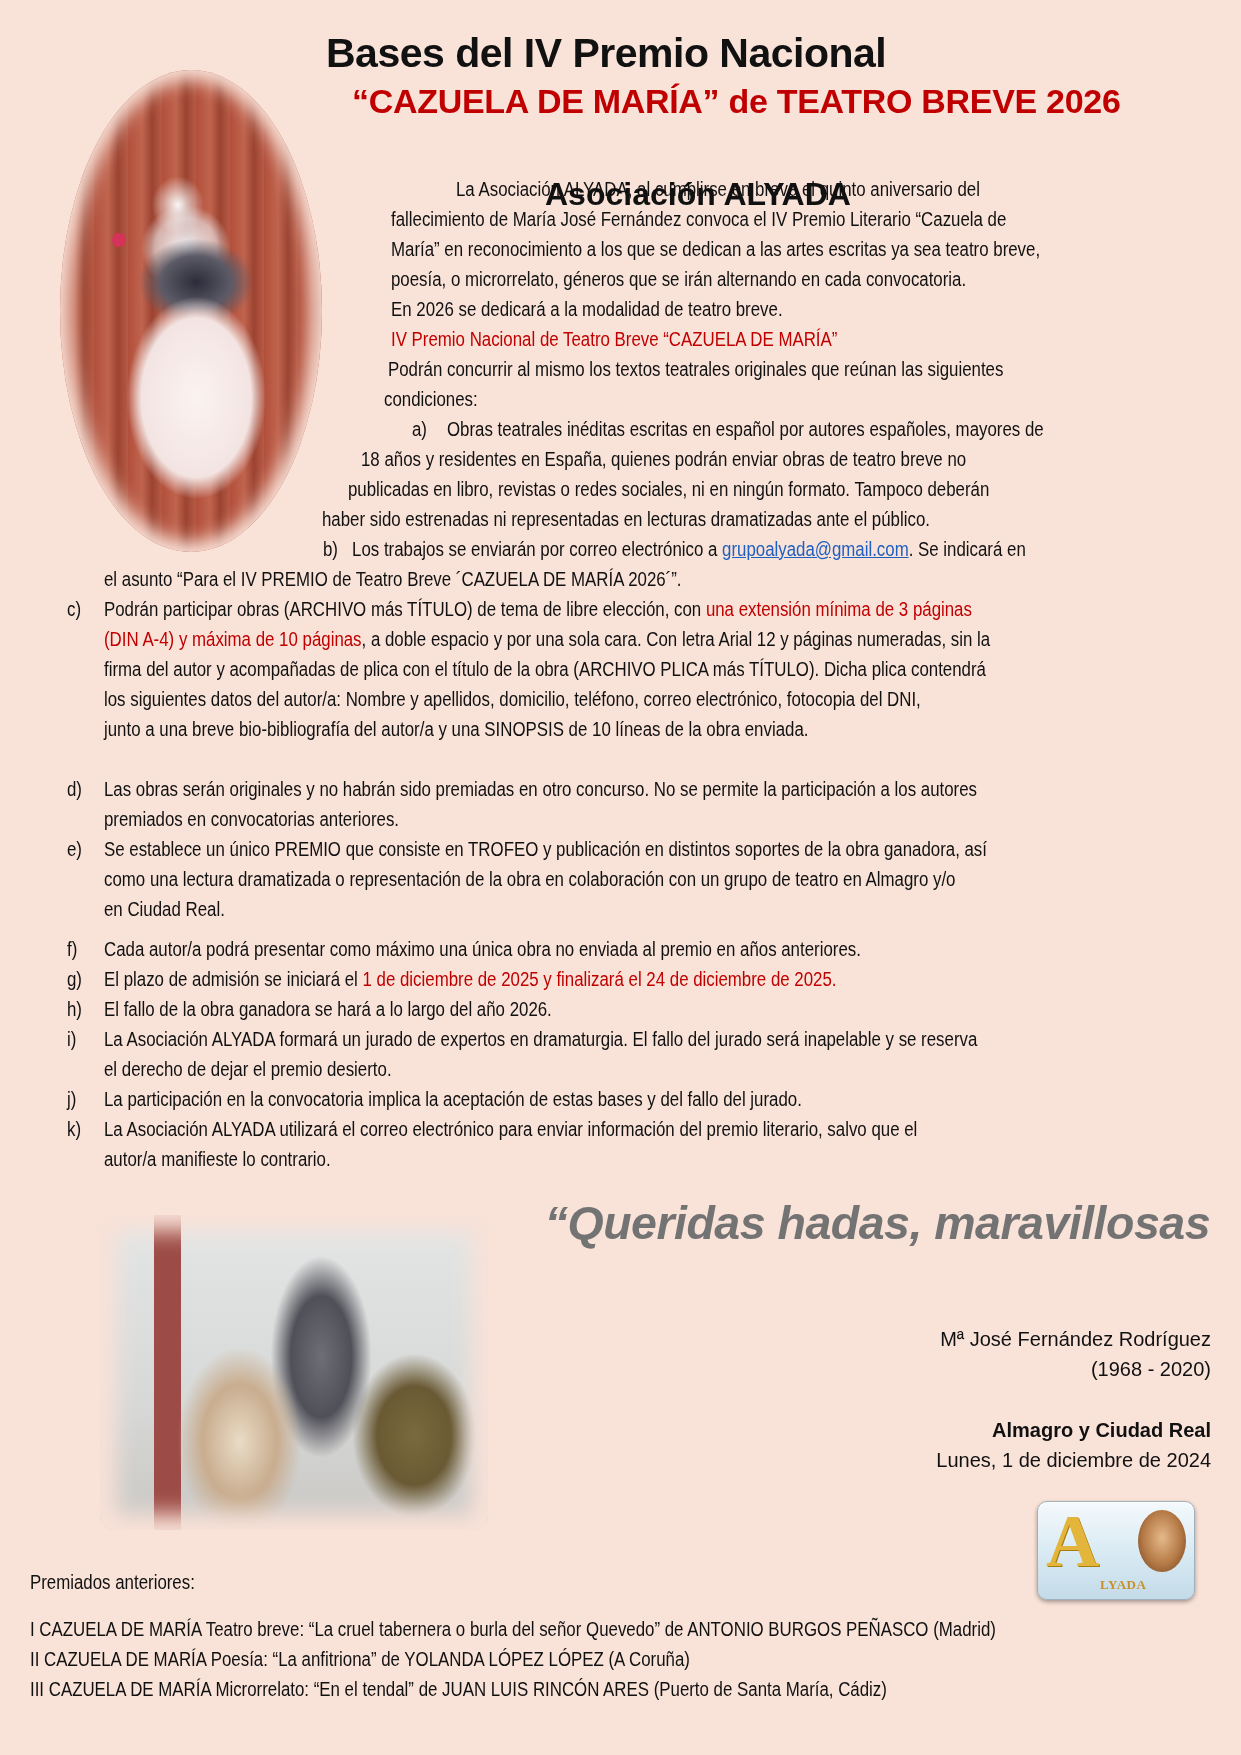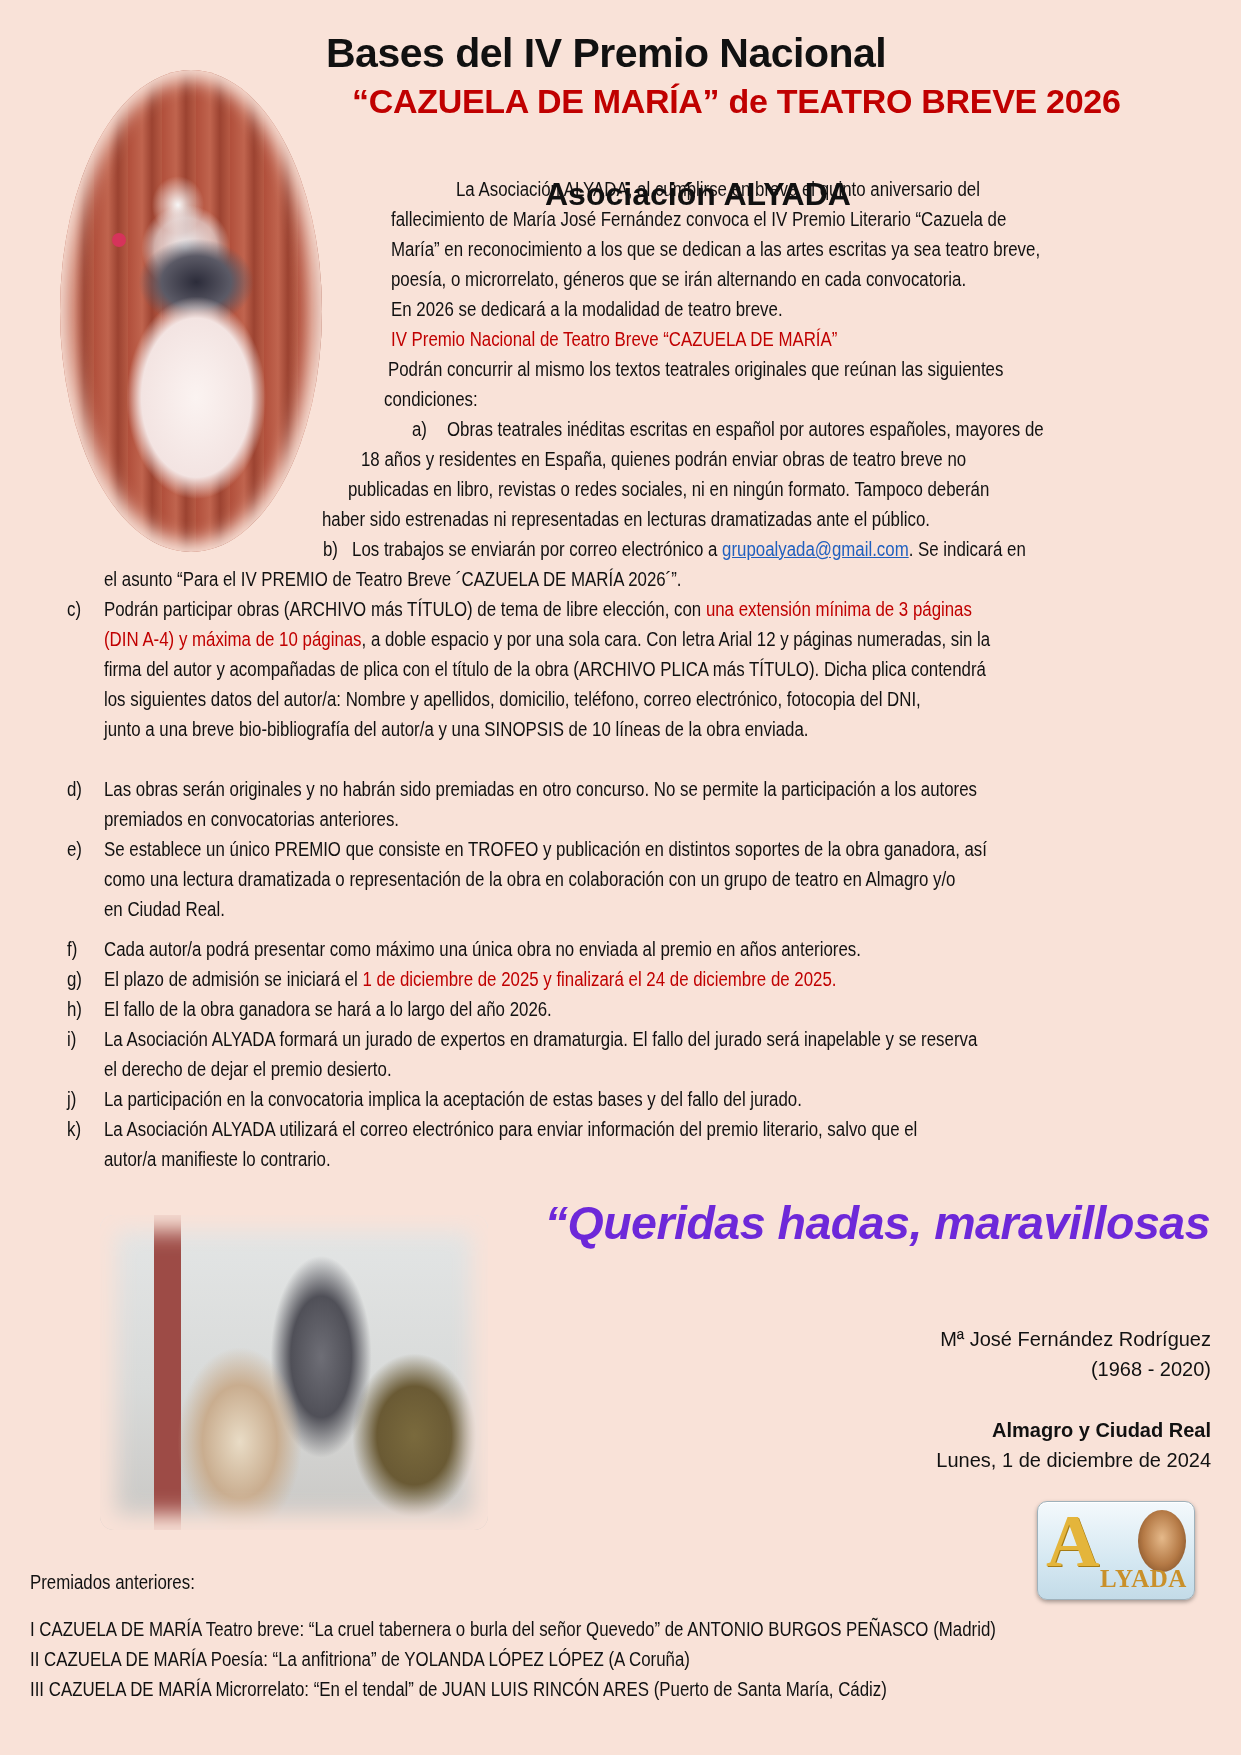--- a/index.html
+++ b/index.html
@@ -35,33 +35,33 @@
     background:
       radial-gradient(ellipse 16% 30% at 36% 72%, #e9dcc6 0%, #c9ad8f 60%, rgba(201,173,143,0) 100%),
       radial-gradient(ellipse 13% 32% at 57% 45%, #6e6e76 0%, #505058 60%, rgba(80,80,88,0) 100%),
       radial-gradient(ellipse 16% 26% at 81% 70%, #7a6a3d 0%, #6a5a34 60%, rgba(106,90,52,0) 100%),
       linear-gradient(90deg, rgba(0,0,0,0) 0 14%, #9d4b46 14% 21%, rgba(0,0,0,0) 21% 100%),
       linear-gradient(180deg, #e4e6e6 0%, #d8dad9 55%, #c9c7c4 100%);
     filter: blur(0.4px);
     box-shadow: 0 0 22px 16px #f9e2d8 inset;
     border-radius:14px;
   }
-  .quote { left:500px; top:1194px; font-size:46.5px; line-height:58px; font-style:italic; font-weight:bold; color:#6d28d9; text-align:right; width:710px; font-family:"Liberation Sans", sans-serif; letter-spacing:-0.5px; }
+  .quote { left:500px; top:1194px; font-size:46.5px; line-height:58px; font-style:italic; font-weight:bold; color:#737373; text-align:right; width:710px; font-family:"Liberation Sans", sans-serif; letter-spacing:-0.5px; }
   .sig { right:30px; text-align:right; font-size:20px; line-height:30px; white-space:nowrap; }
   .logo {
     left:1037px; top:1501px; width:156px; height:97px;
     border-radius:10px;
     background:linear-gradient(180deg,#f4f9fc 0%, #d5e8f2 60%, #c3dbe8 100%);
     box-shadow: 0 2px 4px rgba(0,0,0,0.35), inset 0 1px 0 #fff;
     border:1px solid #9fb1bb;
     overflow:hidden;
   }
   .logo-a { position:absolute; left:8px; top:2px; font-family:"Liberation Serif", serif; font-size:74px; font-weight:bold; color:#e4b53b; text-shadow:1px 1px 0 #a57b12; line-height:1; }
   .logo-face { position:absolute; right:8px; top:8px; width:48px; height:62px; border-radius:50%; background:radial-gradient(ellipse at 50% 45%, #e5b98a 0%, #b57a46 55%, #6b3f1c 100%); }
-  .logo-text { position:absolute; left:62px; bottom:6px; font-family:"Liberation Serif", serif; font-size:25px; font-weight:bold; color:#c9902a; letter-spacing:0.5px; }
+  .logo-text { position:absolute; left:62px; bottom:6px; font-family:"Liberation Serif", serif; font-size:13px; font-weight:bold; color:#c9902a; letter-spacing:0.5px; }
   .winners { left:30px; font-size:19.6px; line-height:30px; white-space:nowrap; }
   .item-label { position:absolute; left:67px; }
   .item-text { position:absolute; left:104px; }
 </style>
 </head>
 <body>
 
 <div class="abs photo-oval"></div>
 <div class="abs rose"></div>
 <div class="abs photo-rect"></div>

